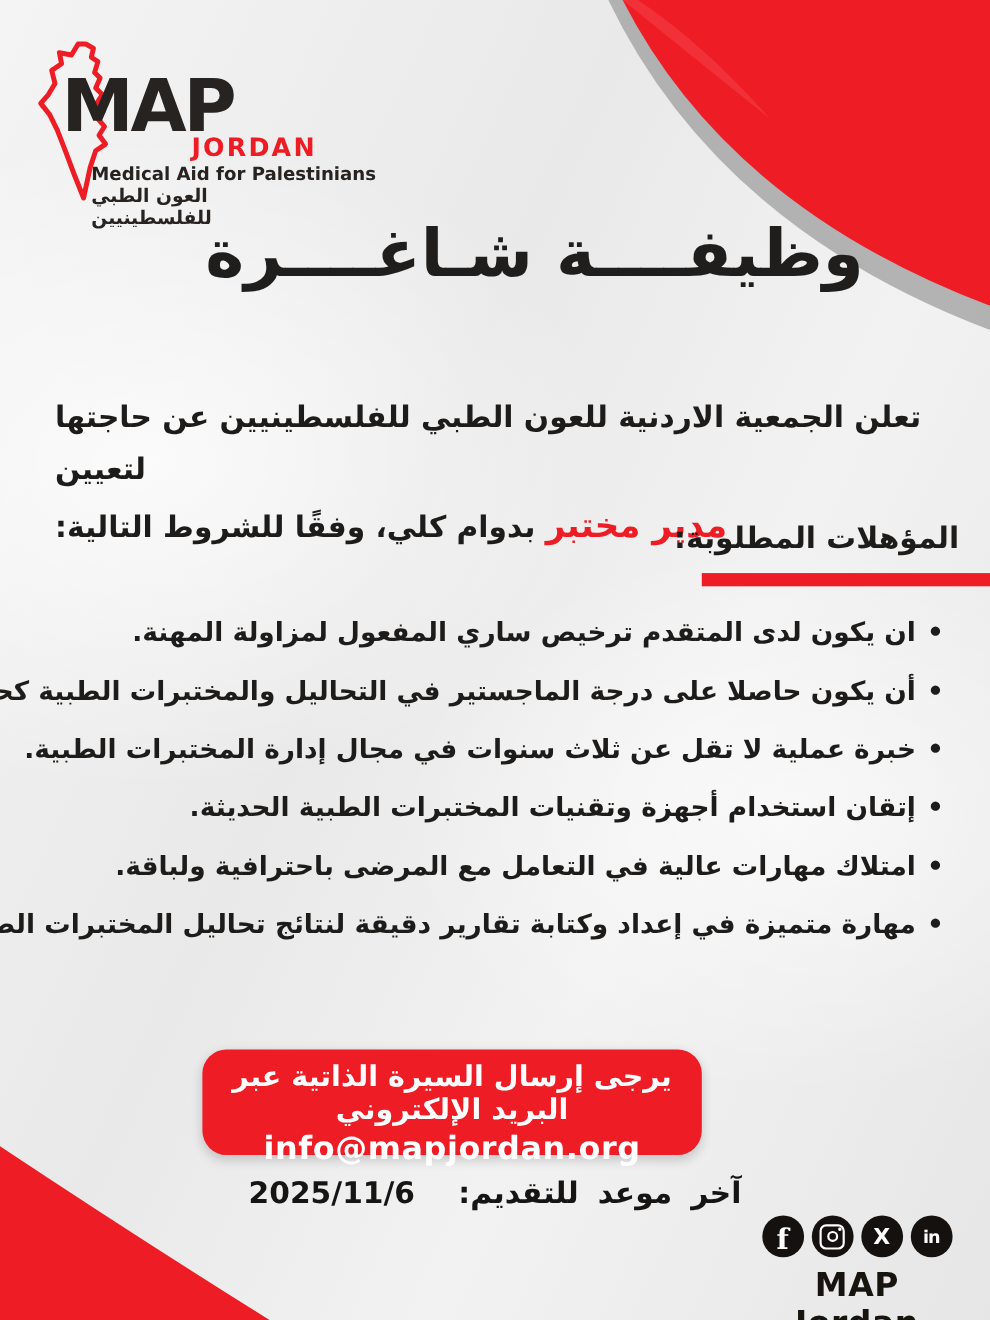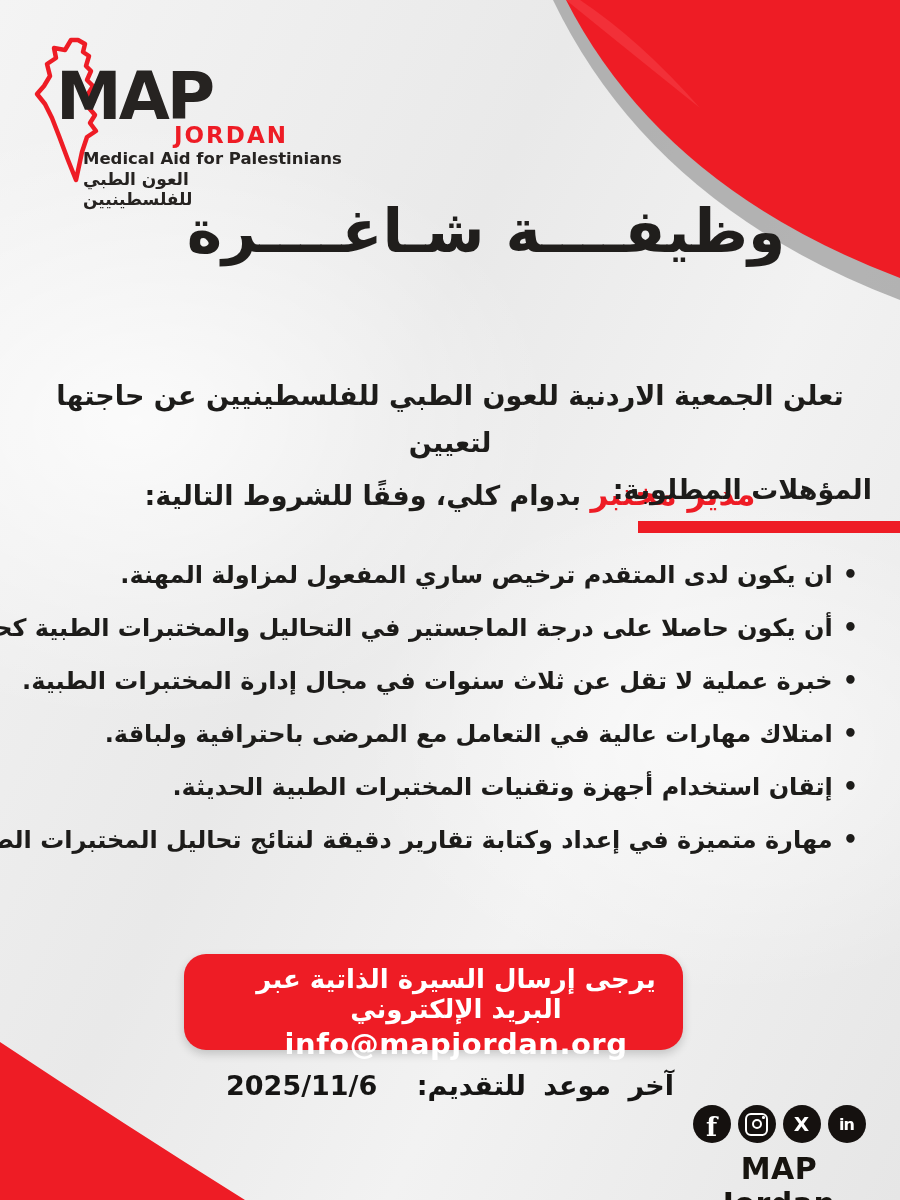--- a/index.html
+++ b/index.html
@@ -20,32 +20,32 @@
   .logo{position:absolute;left:30px;top:28px;width:280px;height:170px;}
   .logo .map-svg{position:absolute;left:2px;top:8px;}
   .logo .map-word{position:absolute;left:26px;top:36px;font-size:66px;font-weight:900;letter-spacing:-3px;color:#262321;line-height:1;}
   .logo .jordan-word{position:absolute;left:144px;top:96px;font-size:23px;font-weight:700;letter-spacing:2px;line-height:1;}
   .logo .sub-en{position:absolute;left:53px;top:121px;font-size:16.5px;font-weight:700;color:#262321;white-space:nowrap;}
   .logo .sub-ar{position:absolute;left:53px;top:141px;width:218px;font-size:17px;font-weight:700;color:#262321;text-align:left;direction:rtl;}
   
   .headline{position:absolute;top:198px;left:0;width:100%;text-align:center;direction:rtl;
     font-size:60px;font-weight:800;color:#201e1c;line-height:1.1;margin-left:36px;}
   
-  .intro{position:absolute;top:372px;left:50px;right:50px;text-align:center;direction:rtl;
+  .intro{position:absolute;top:356px;left:50px;right:50px;text-align:left;direction:rtl;
     font-size:27px;font-weight:700;line-height:1.75;color:#1d1c1a;}
   .intro .position{font-size:31px;font-weight:800;}
   
   .qual-heading{position:absolute;top:474px;right:28px;direction:rtl;font-size:27px;font-weight:800;color:#1d1c1a;}
   .qual-bar{position:absolute;top:521px;right:0;width:262px;height:12px;}
   .qual-list{position:absolute;top:549px;right:42px;left:37px;margin:0;padding:0;list-style:none;direction:rtl;}
   .qual-list li{font-size:24px;font-weight:700;color:#1d1c1a;line-height:53px;text-align:right;white-space:nowrap;}
   .qual-list li::before{content:"•";margin-left:10px;font-size:24px;}
   
   .cta{position:absolute;left:184px;top:954px;width:454px;height:96px;border-radius:22px;
-    box-shadow:0 4px 10px rgba(0,0,0,.18);text-align:center;color:#fff;padding-left:45px;}
+    box-shadow:0 4px 10px rgba(0,0,0,.18);text-align:center;color:#fff;}
   .cta .cta-line1{direction:rtl;font-size:26px;font-weight:800;padding-top:10px;}
   .cta .cta-email{font-size:29px;font-weight:800;margin-top:3px;letter-spacing:.5px;}
   
   .deadline{position:absolute;top:1070px;left:0;width:100%;text-align:center;direction:rtl;
     font-size:27px;font-weight:700;color:#161514;word-spacing:8px;}
   .deadline .date{direction:ltr;unicode-bidi:embed;font-weight:700;margin-right:22px;}
   
   .website{position:absolute;left:280px;top:1152px;width:340px;text-align:center;
     font-size:27px;font-weight:800;color:#242220;}
   .social{position:absolute;right:26px;top:1105px;width:190px;text-align:center;}
@@ -93,22 +93,22 @@
     <span>بدوام كلي، وفقًا للشروط التالية:</span>
   </div>
 
   <div class="qual-heading">المؤهلات المطلوبة:</div>
   <div class="qual-bar" style="background:#ee1c25"></div>
 
   <ul class="qual-list">
     <li>ان يكون لدى المتقدم ترخيص ساري المفعول لمزاولة المهنة.</li>
     <li>أن يكون حاصلا على درجة الماجستير في التحاليل والمختبرات الطبية كحد أدنى.</li>
     <li>خبرة عملية لا تقل عن ثلاث سنوات في مجال إدارة المختبرات الطبية.</li>
+    <li>إتقان استخدام أجهزة وتقنيات المختبرات الطبية الحديثة.</li>
     <li>امتلاك مهارات عالية في التعامل مع المرضى باحترافية ولباقة.</li>
-    <li>إتقان استخدام أجهزة وتقنيات المختبرات الطبية الحديثة.</li>
     <li>مهارة متميزة في إعداد وكتابة تقارير دقيقة لنتائج تحاليل المختبرات الطبية.</li>
   </ul>
 
   <div class="cta" style="background:#ee1c25">
     <div class="cta-line1">يرجى إرسال السيرة الذاتية عبر البريد الإلكتروني</div>
     <div class="cta-email">info@mapjordan.org</div>
   </div>
 
   <div class="deadline">
     <span>آخر موعد للتقديم:</span>

